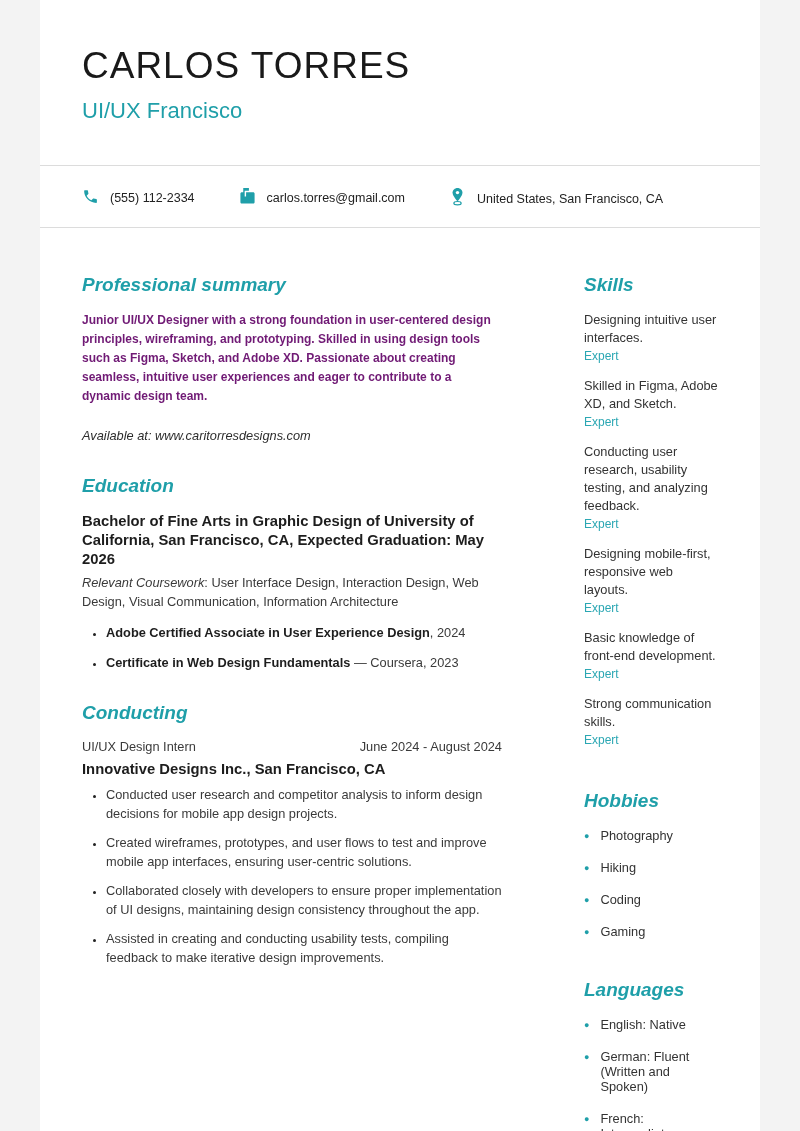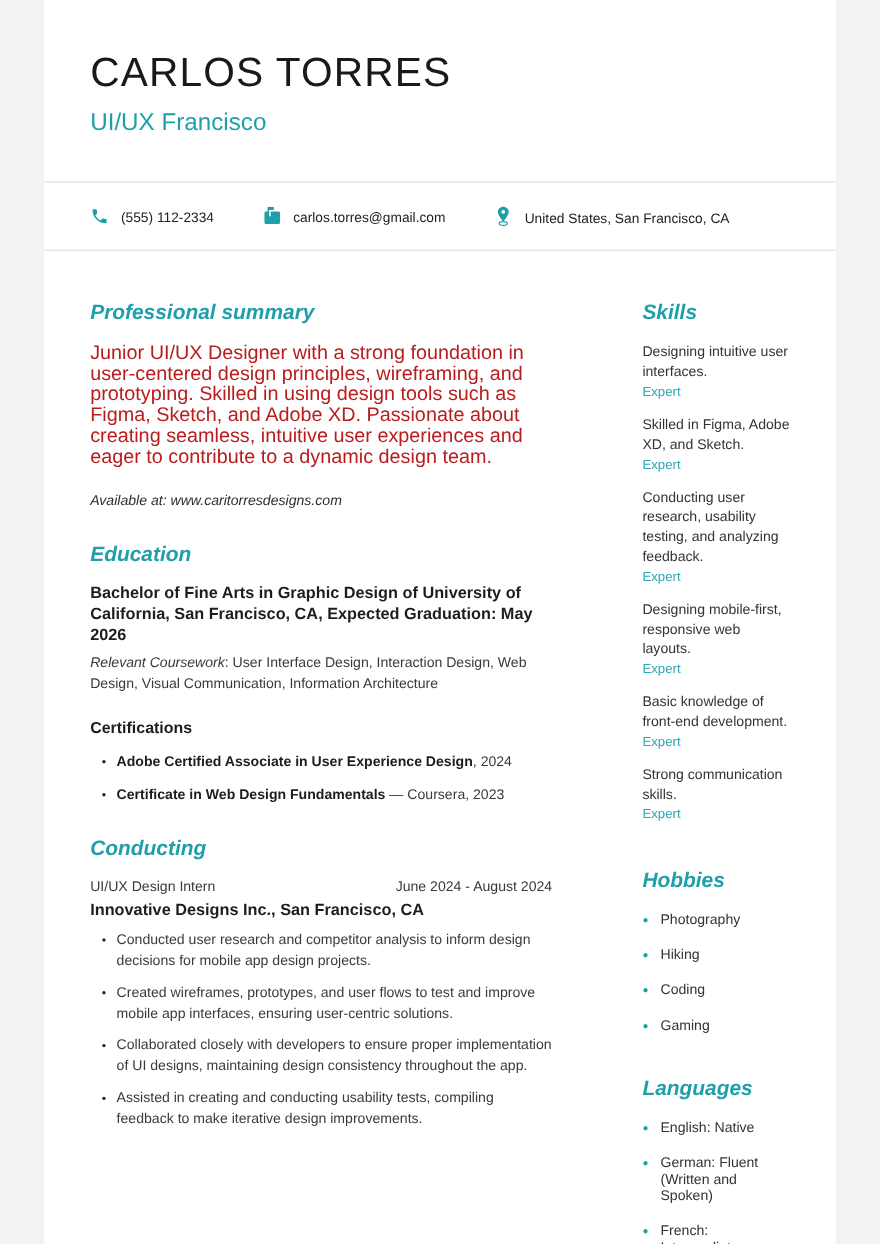--- a/index.html
+++ b/index.html
@@ -20,21 +20,21 @@
   .contact-item { display:flex; align-items:flex-end; gap:11px; font-size:12.5px; color:#222222; }
   .contact-item svg { display:block; }
   
   .columns { display:flex; padding:46px 42px 0 42px; gap:82px; }
   .col-left { width:420px; flex:0 0 420px; }
   .col-right { flex:1; min-width:0; }
   .section-heading {
     font-size:19px; font-style:italic; font-weight:700; color:#1F9FA9; margin-bottom:15px;
   }
   
-  .summary-text { font-size:18px; line-height:19px; color:#b91c1c; }
+  .summary-text { font-size:12px; line-height:19px; color:#701a75;font-weight:bold; }
   .available { font-size:12.8px; font-style:italic; color:#2d2d2d; margin-top:22px; }
   
   .edu-section { margin-top:32px; }
   .degree { font-size:14.8px; font-weight:700; color:#1d1d1d; line-height:19px; margin-bottom:4px; }
   .coursework { font-size:12.8px; line-height:19px; margin-top:4px; color:#3a3a3a; }
   .coursework .label { font-style:italic; }
   .subheading { font-size:14.5px; font-weight:700; color:#1d1d1d; margin-top:24px; }
   .cert-list { margin-top:12px; padding-left:24px; }
   .cert-list li { font-size:12.8px; line-height:19px; margin-bottom:11px; color:#3a3a3a; }
   .cert-list li::marker { color:#222; font-size:11px; }
@@ -102,21 +102,20 @@
       <section>
         <h2 class="section-heading">Professional summary</h2>
         <p class="summary-text">Junior UI/UX Designer with a strong foundation in user-centered design principles, wireframing, and prototyping. Skilled in using design tools such as Figma, Sketch, and Adobe XD. Passionate about creating seamless, intuitive user experiences and eager to contribute to a dynamic design team.</p>
         <p class="available">Available at: www.caritorresdesigns.com</p>
       </section>
 
       <section class="edu-section">
         <h2 class="section-heading">Education</h2>
         <p class="degree">Bachelor of Fine Arts in Graphic Design of University of California, San Francisco, CA, Expected Graduation: May 2026</p>
         <p class="coursework"><span class="label">Relevant Coursework</span><span>: User Interface Design, Interaction Design, Web Design, Visual Communication, Information Architecture</span></p>
-        <h3 class="subheading">Certifications</h3>
         <ul class="cert-list">
           <li><span class="cert-name">Adobe Certified Associate in User Experience Design</span><span>, 2024</span></li>
           <li><span class="cert-name">Certificate in Web Design Fundamentals</span><span> — Coursera, 2023</span></li>
         </ul>
       </section>
 
       <section class="exp-section">
         <h2 class="section-heading">Conducting</h2>
         <div class="role-row">
           <span>UI/UX Design Intern</span>

